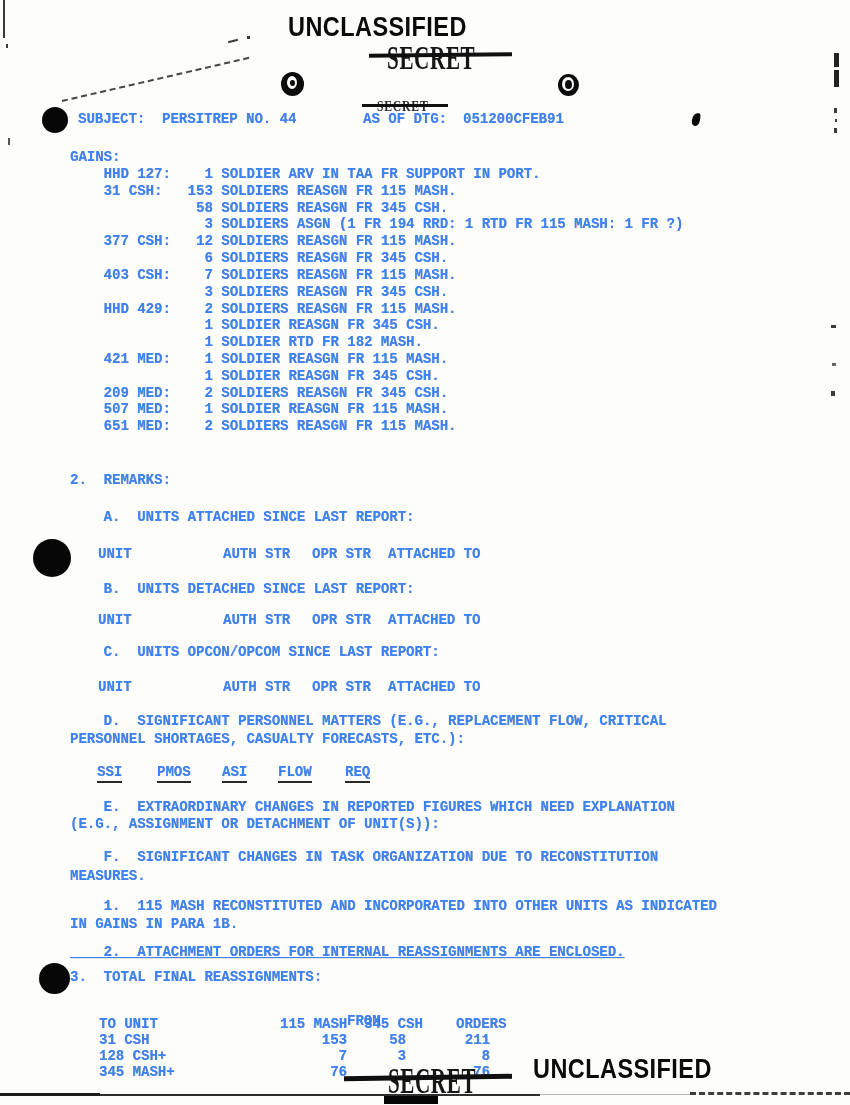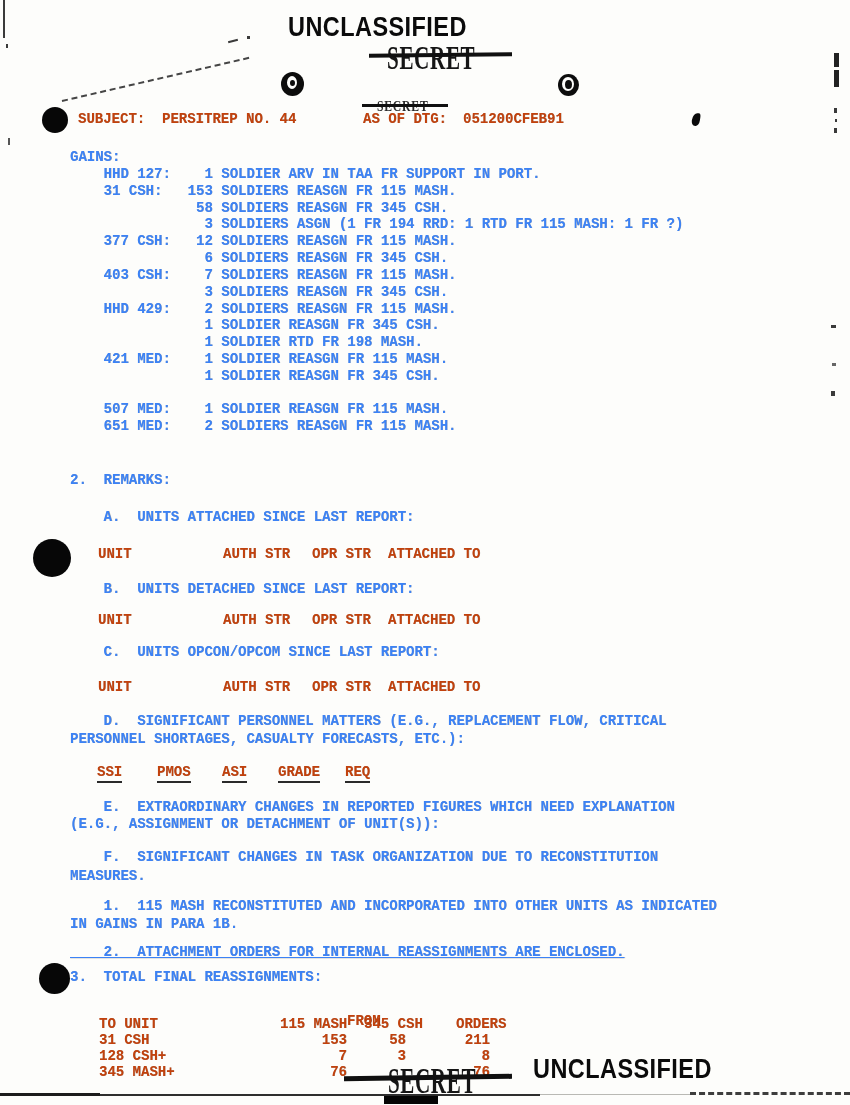--- a/index.html
+++ b/index.html
@@ -4,21 +4,21 @@
 <style>
   html,body{margin:0;padding:0;background:#d8d8d4;}
   .page{position:relative;width:850px;height:1105px;background:#fdfdfb;overflow:hidden;
         font-family:"Liberation Mono",monospace;}
   
   .ln{position:absolute;left:70px;white-space:pre;
       font:700 14px/16px "Liberation Mono",monospace;color:#3b82f6;
       text-shadow:0.3px 0.3px 0 rgba(10,10,10,0.35);}
   .row{position:absolute;left:70px;width:720px;height:16px;}
   .row span{position:absolute;white-space:pre;
-      font:700 14px/16px "Liberation Mono",monospace;color:#c2410c;
+      font:700 14px/16px "Liberation Mono",monospace;color:#3b82f6;
       text-shadow:0.3px 0.3px 0 rgba(10,10,10,0.35);}
   .cell-r{width:100px;text-align:right;}
   .u{border-bottom:2px solid #2a2a2a;padding-bottom:1px;}
   
   .banner{position:absolute;font:700 27px "Liberation Sans",sans-serif;color:#0b0b0b;
           transform:scaleX(0.87);transform-origin:left top;letter-spacing:0.5px;}
   
   .secret{position:absolute;font-family:"Liberation Serif",serif;font-weight:700;color:#161616;
           transform-origin:left top;letter-spacing:1px;}
   .secret.big{font-size:33px;transform:scale(0.64,1.0);}
@@ -93,23 +93,24 @@
   <div class="ln" style="top:166px;">    HHD 127:    1 SOLDIER ARV IN TAA FR SUPPORT IN PORT.</div>
   <div class="ln" style="top:183px;">    31 CSH:   153 SOLDIERS REASGN FR 115 MASH.</div>
   <div class="ln" style="top:200px;">               58 SOLDIERS REASGN FR 345 CSH.</div>
   <div class="ln" style="top:216px;">                3 SOLDIERS ASGN (1 FR 194 RRD: 1 RTD FR 115 MASH: 1 FR ?)</div>
   <div class="ln" style="top:233px;">    377 CSH:   12 SOLDIERS REASGN FR 115 MASH.</div>
   <div class="ln" style="top:250px;">                6 SOLDIERS REASGN FR 345 CSH.</div>
   <div class="ln" style="top:267px;">    403 CSH:    7 SOLDIERS REASGN FR 115 MASH.</div>
   <div class="ln" style="top:284px;">                3 SOLDIERS REASGN FR 345 CSH.</div>
   <div class="ln" style="top:301px;">    HHD 429:    2 SOLDIERS REASGN FR 115 MASH.</div>
   <div class="ln" style="top:317px;">                1 SOLDIER REASGN FR 345 CSH.</div>
-  <div class="ln" style="top:334px;">                1 SOLDIER RTD FR 198 MASH.</div>
+  <div class="ln" style="top:334px;">                1 SOLDIER RTD FR 182 MASH.</div>
   <div class="ln" style="top:351px;">    421 MED:    1 SOLDIER REASGN FR 115 MASH.</div>
   <div class="ln" style="top:368px;">                1 SOLDIER REASGN FR 345 CSH.</div>
+  <div class="ln" style="top:385px;">    209 MED:    2 SOLDIERS REASGN FR 345 CSH.</div>
   <div class="ln" style="top:401px;">    507 MED:    1 SOLDIER REASGN FR 115 MASH.</div>
   <div class="ln" style="top:418px;">    651 MED:    2 SOLDIERS REASGN FR 115 MASH.</div>
 
   <div class="ln" style="top:472px;">2.  REMARKS:</div>
   <div class="ln" style="top:509px;">    A.  UNITS ATTACHED SINCE LAST REPORT:</div>
 
   <div class="row" style="top:546px;">
     <span style="left:28px;">UNIT</span>
     <span style="left:153px;">AUTH STR</span>
     <span style="left:242px;">OPR STR</span>
@@ -134,21 +135,21 @@
     <span style="left:318px;">ATTACHED TO</span>
   </div>
 
   <div class="ln" style="top:713px;">    D.  SIGNIFICANT PERSONNEL MATTERS (E.G., REPLACEMENT FLOW, CRITICAL</div>
   <div class="ln" style="top:731px;">PERSONNEL SHORTAGES, CASUALTY FORECASTS, ETC.):</div>
 
   <div class="row" style="top:764px;">
     <span class="u" style="left:27px;">SSI</span>
     <span class="u" style="left:87px;">PMOS</span>
     <span class="u" style="left:152px;">ASI</span>
-    <span class="u" style="left:208px;">GRADE</span>
+    <span class="u" style="left:208px;">FLOW</span>
     <span class="u" style="left:275px;">REQ</span>
   </div>
 
   <div class="ln" style="top:816px;">(E.G., ASSIGNMENT OR DETACHMENT OF UNIT(S)):</div>
   <div class="ln" style="top:799px;">    E.  EXTRAORDINARY CHANGES IN REPORTED FIGURES WHICH NEED EXPLANATION</div>
   <div class="ln" style="top:849px;">    F.  SIGNIFICANT CHANGES IN TASK ORGANIZATION DUE TO RECONSTITUTION</div>
   <div class="ln" style="top:868px;">MEASURES.</div>
   <div class="ln" style="top:898px;">    1.  115 MASH RECONSTITUTED AND INCORPORATED INTO OTHER UNITS AS INDICATED</div>
   <div class="ln" style="top:916px;">IN GAINS IN PARA 1B.</div>
   <div class="ln" style="top:944px;text-decoration:underline;">    2.  ATTACHMENT ORDERS FOR INTERNAL REASSIGNMENTS ARE ENCLOSED.</div>

